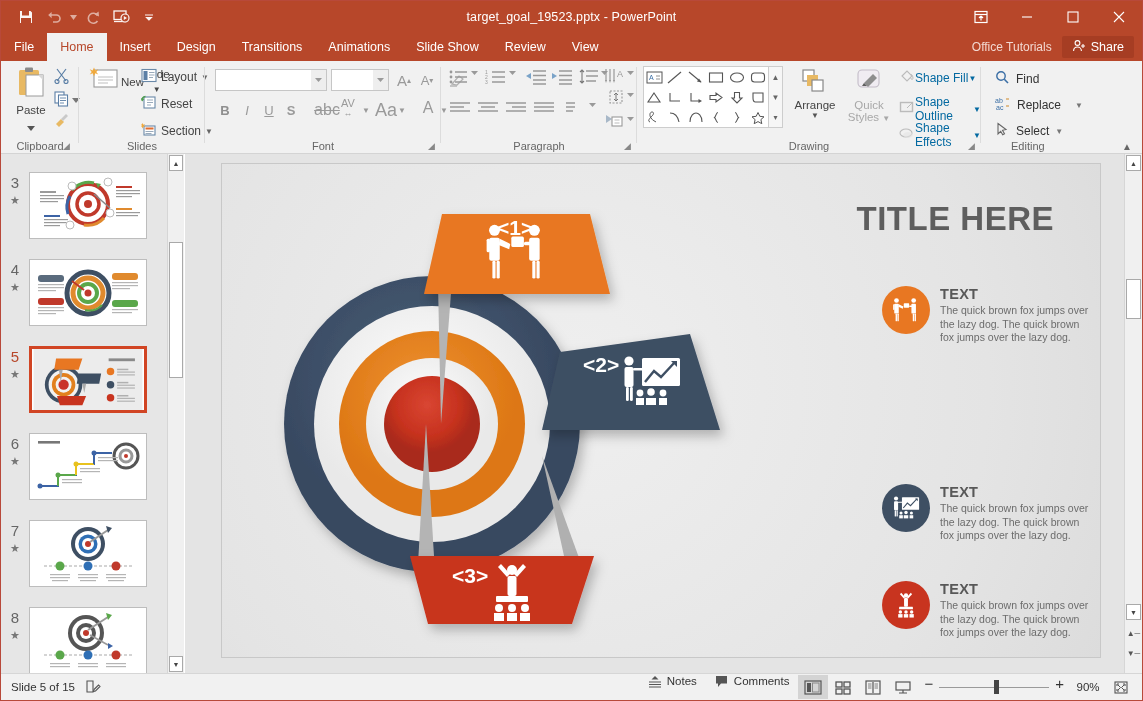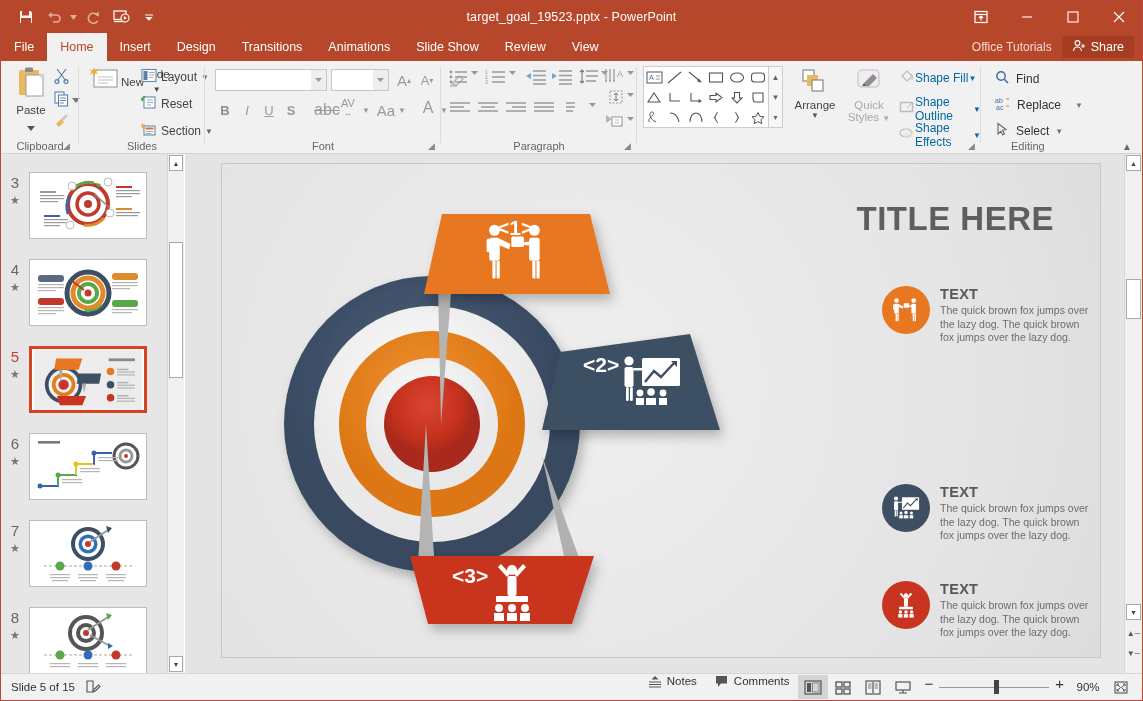--- a/index.html
+++ b/index.html
@@ -455,21 +455,21 @@
     </div>
     <div class="fmt-btn" style="left:10px; top:38px; width:20px; font-weight:bold; color:#8f8f8f;">B</div>
     <div class="fmt-btn" style="left:32px; top:38px; width:20px; font-style:italic;">I</div>
     <div class="fmt-btn" style="left:54px; top:38px; width:20px; text-decoration:underline;">U</div>
     <div class="fmt-btn" style="left:76px; top:38px; width:20px; font-weight:bold;">S</div>
     <div class="fmt-btn" style="left:108px; top:38px; width:28px; font-size:16px; text-decoration:line-through;">abc</div>
     <div class="fmt-btn" style="left:130px; top:36px; width:26px; font-size:11px;">
       <span style="line-height:9px;text-align:center">AV<br><span style="font-size:9px">↔</span></span>
     </div>
     <div class="fmt-btn" style="left:156px; top:38px; width:10px; font-size:8px;">▼</div>
-    <div class="fmt-btn" style="left:170px; top:38px; width:22px; font-size:15px;">Aa</div>
+    <div class="fmt-btn" style="left:170px; top:38px; width:22px; font-size:18px;">Aa</div>
     <div class="fmt-btn" style="left:192px; top:38px; width:10px; font-size:8px;">▼</div>
     <div class="fmt-btn" style="left:212px; top:36px; width:22px; font-size:16px;">A</div>
     <div class="fmt-btn" style="left:234px; top:38px; width:10px; font-size:8px;">▼</div>
     <div class="group-label">Font</div>
     <div class="dlg-launcher" style="right:6px;">◢</div>
     <div class="group-sep" style="right:0;"></div>
   </div>
 
   <div class="group" id="g-para">
     <div class="para-btn" style="left:8px; top:8px;">
@@ -741,20 +741,21 @@
     </div>
     <div class="se-item" style="left:262px; top:60px;">
       <span><svg width="16" height="15" viewBox="0 0 16 15">
             <ellipse cx="7" cy="7" rx="6" ry="4" fill="none" stroke="#bbb" stroke-width="1.1"></ellipse>
             <ellipse cx="9" cy="9" rx="5" ry="3" fill="#e4e4e4" opacity=".6"></ellipse>
           </svg></span>
       <span>Shape Effects</span>
       <span style="font-size:8px">▼</span>
     </div>
 
+    <div class="group-label">Drawing</div>
     <div class="dlg-launcher" style="right:6px;">◢</div>
     <div class="group-sep" style="right:0;"></div>
   </div>
 
   <div class="group" id="g-edit">
     <div class="edit-item" style="top:9px;">
       <span><svg width="15" height="15" viewBox="0 0 15 15">
             <circle cx="6" cy="6" r="4.2" fill="none" stroke="#3a6ea5" stroke-width="1.4"></circle>
             <path d="M9.3 9.3 13 13" stroke="#3a6ea5" stroke-width="1.6"></path>
           </svg></span>

